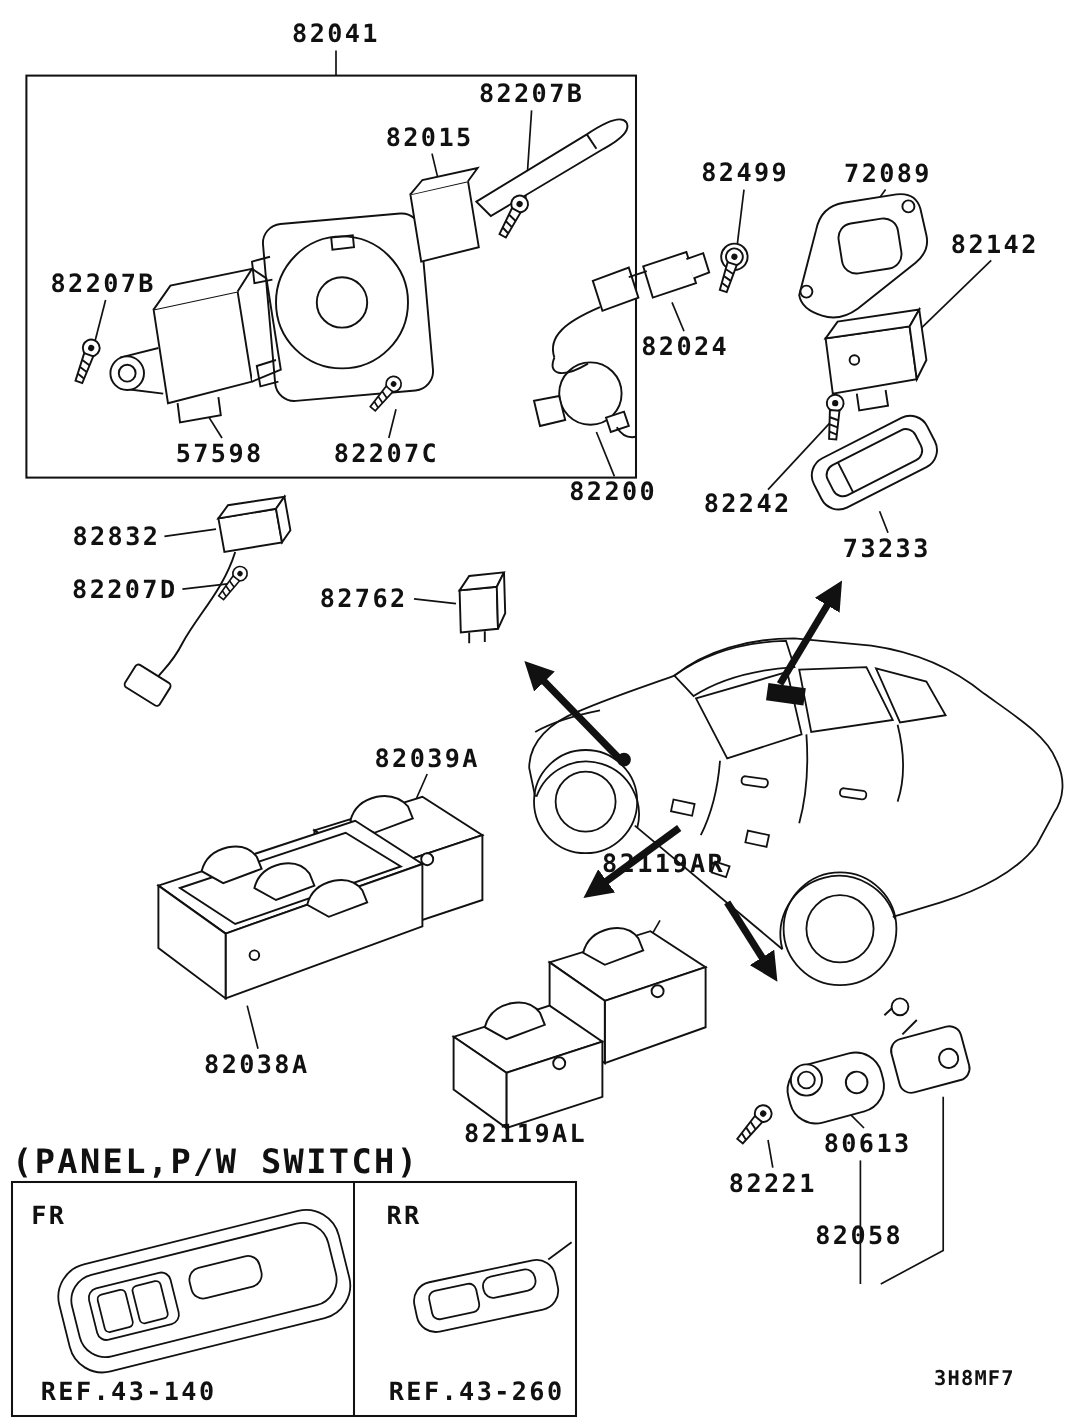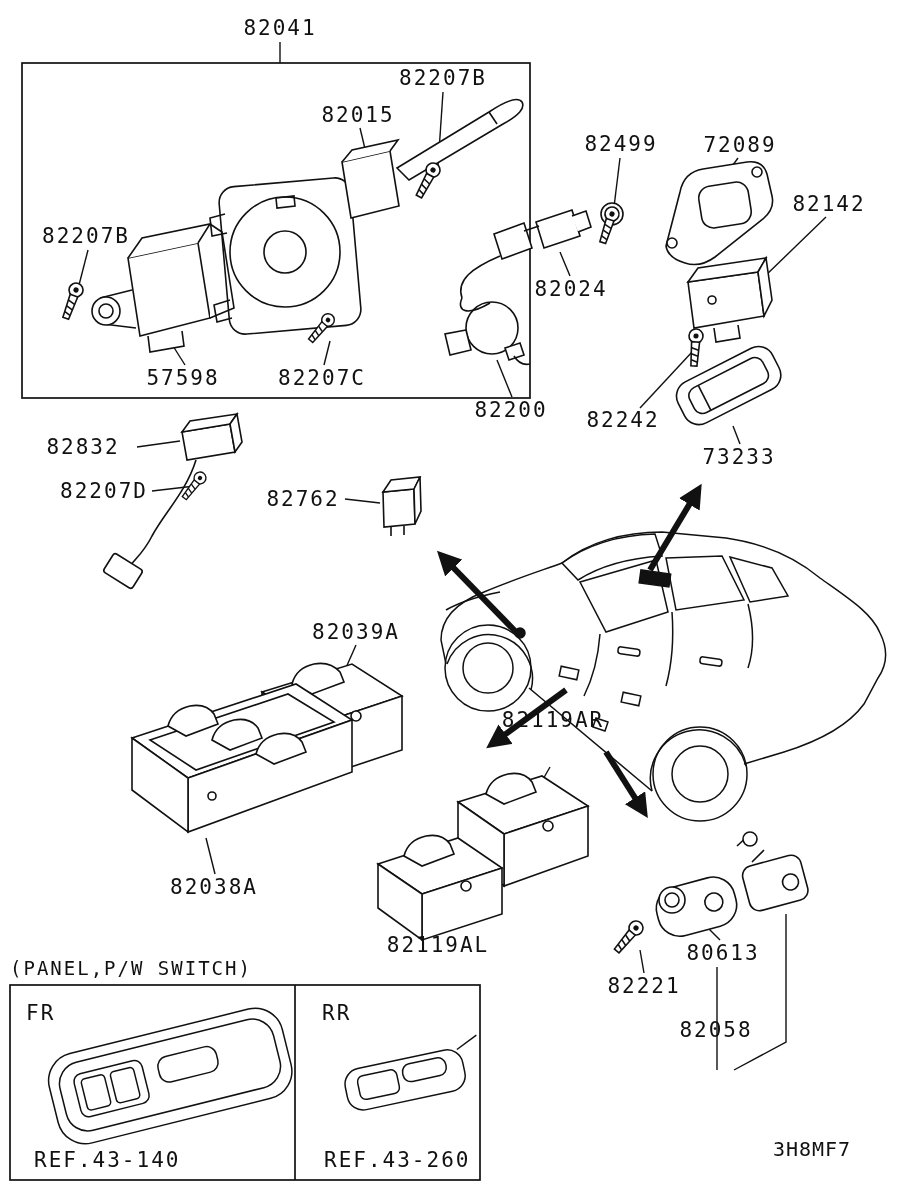--- a/index.html
+++ b/index.html
@@ -7,29 +7,29 @@
     position:relative;
     width:909px;height:1187px;
     background:#ffffff;
     font-family:"DejaVu Sans Mono", monospace;
     overflow:hidden;
   }
   svg{position:absolute;left:0;top:0;}
   .lbl{
     position:absolute;
     transform:translate(-50%,-50%);
-    font-weight:normal;
+    font-weight:bold;
     font-size:21px;
     letter-spacing:2px;
     color:#111;
     white-space:nowrap;
   }
   .lbl-left{transform:translate(0,-50%);}
-  .lbl-title{font-size:19px;letter-spacing:2px;}
-  .lbl-code{font-size:20px;letter-spacing:1px;}
+  .lbl-title{font-size:28px;letter-spacing:2px;}
+  .lbl-code{font-size:17px;letter-spacing:1px;}
 </style>
 </head>
 <body>
 
 <div class="page">
 
 <svg width="909" height="1187" viewBox="0 0 909 1187">
   <defs>
     <g id="screw" stroke="#111" fill="#fff" stroke-width="1.6">
       <circle cx="0" cy="0" r="7"></circle>
@@ -276,21 +276,21 @@
 <div class="lbl" style="left:621px;top:144px">82499</div>
 <div class="lbl" style="left:740px;top:145px">72089</div>
 <div class="lbl" style="left:829px;top:204px">82142</div>
 <div class="lbl" style="left:86px;top:236px">82207B</div>
 <div class="lbl" style="left:571px;top:289px">82024</div>
 <div class="lbl" style="left:183px;top:378px">57598</div>
 <div class="lbl" style="left:322px;top:378px">82207C</div>
 <div class="lbl" style="left:511px;top:410px">82200</div>
 <div class="lbl" style="left:623px;top:420px">82242</div>
 <div class="lbl" style="left:739px;top:457px">73233</div>
-<div class="lbl" style="left:83px;top:447px">82832</div>
+<div class="lbl" style="left:97px;top:447px">82832</div>
 <div class="lbl" style="left:104px;top:491px">82207D</div>
 <div class="lbl" style="left:303px;top:499px">82762</div>
 <div class="lbl" style="left:356px;top:632px">82039A</div>
 <div class="lbl" style="left:553px;top:720px">82119AR</div>
 <div class="lbl" style="left:214px;top:887px">82038A</div>
 <div class="lbl" style="left:438px;top:945px">82119AL</div>
 <div class="lbl" style="left:644px;top:986px">82221</div>
 <div class="lbl" style="left:723px;top:953px">80613</div>
 <div class="lbl" style="left:716px;top:1030px">82058</div>
 

